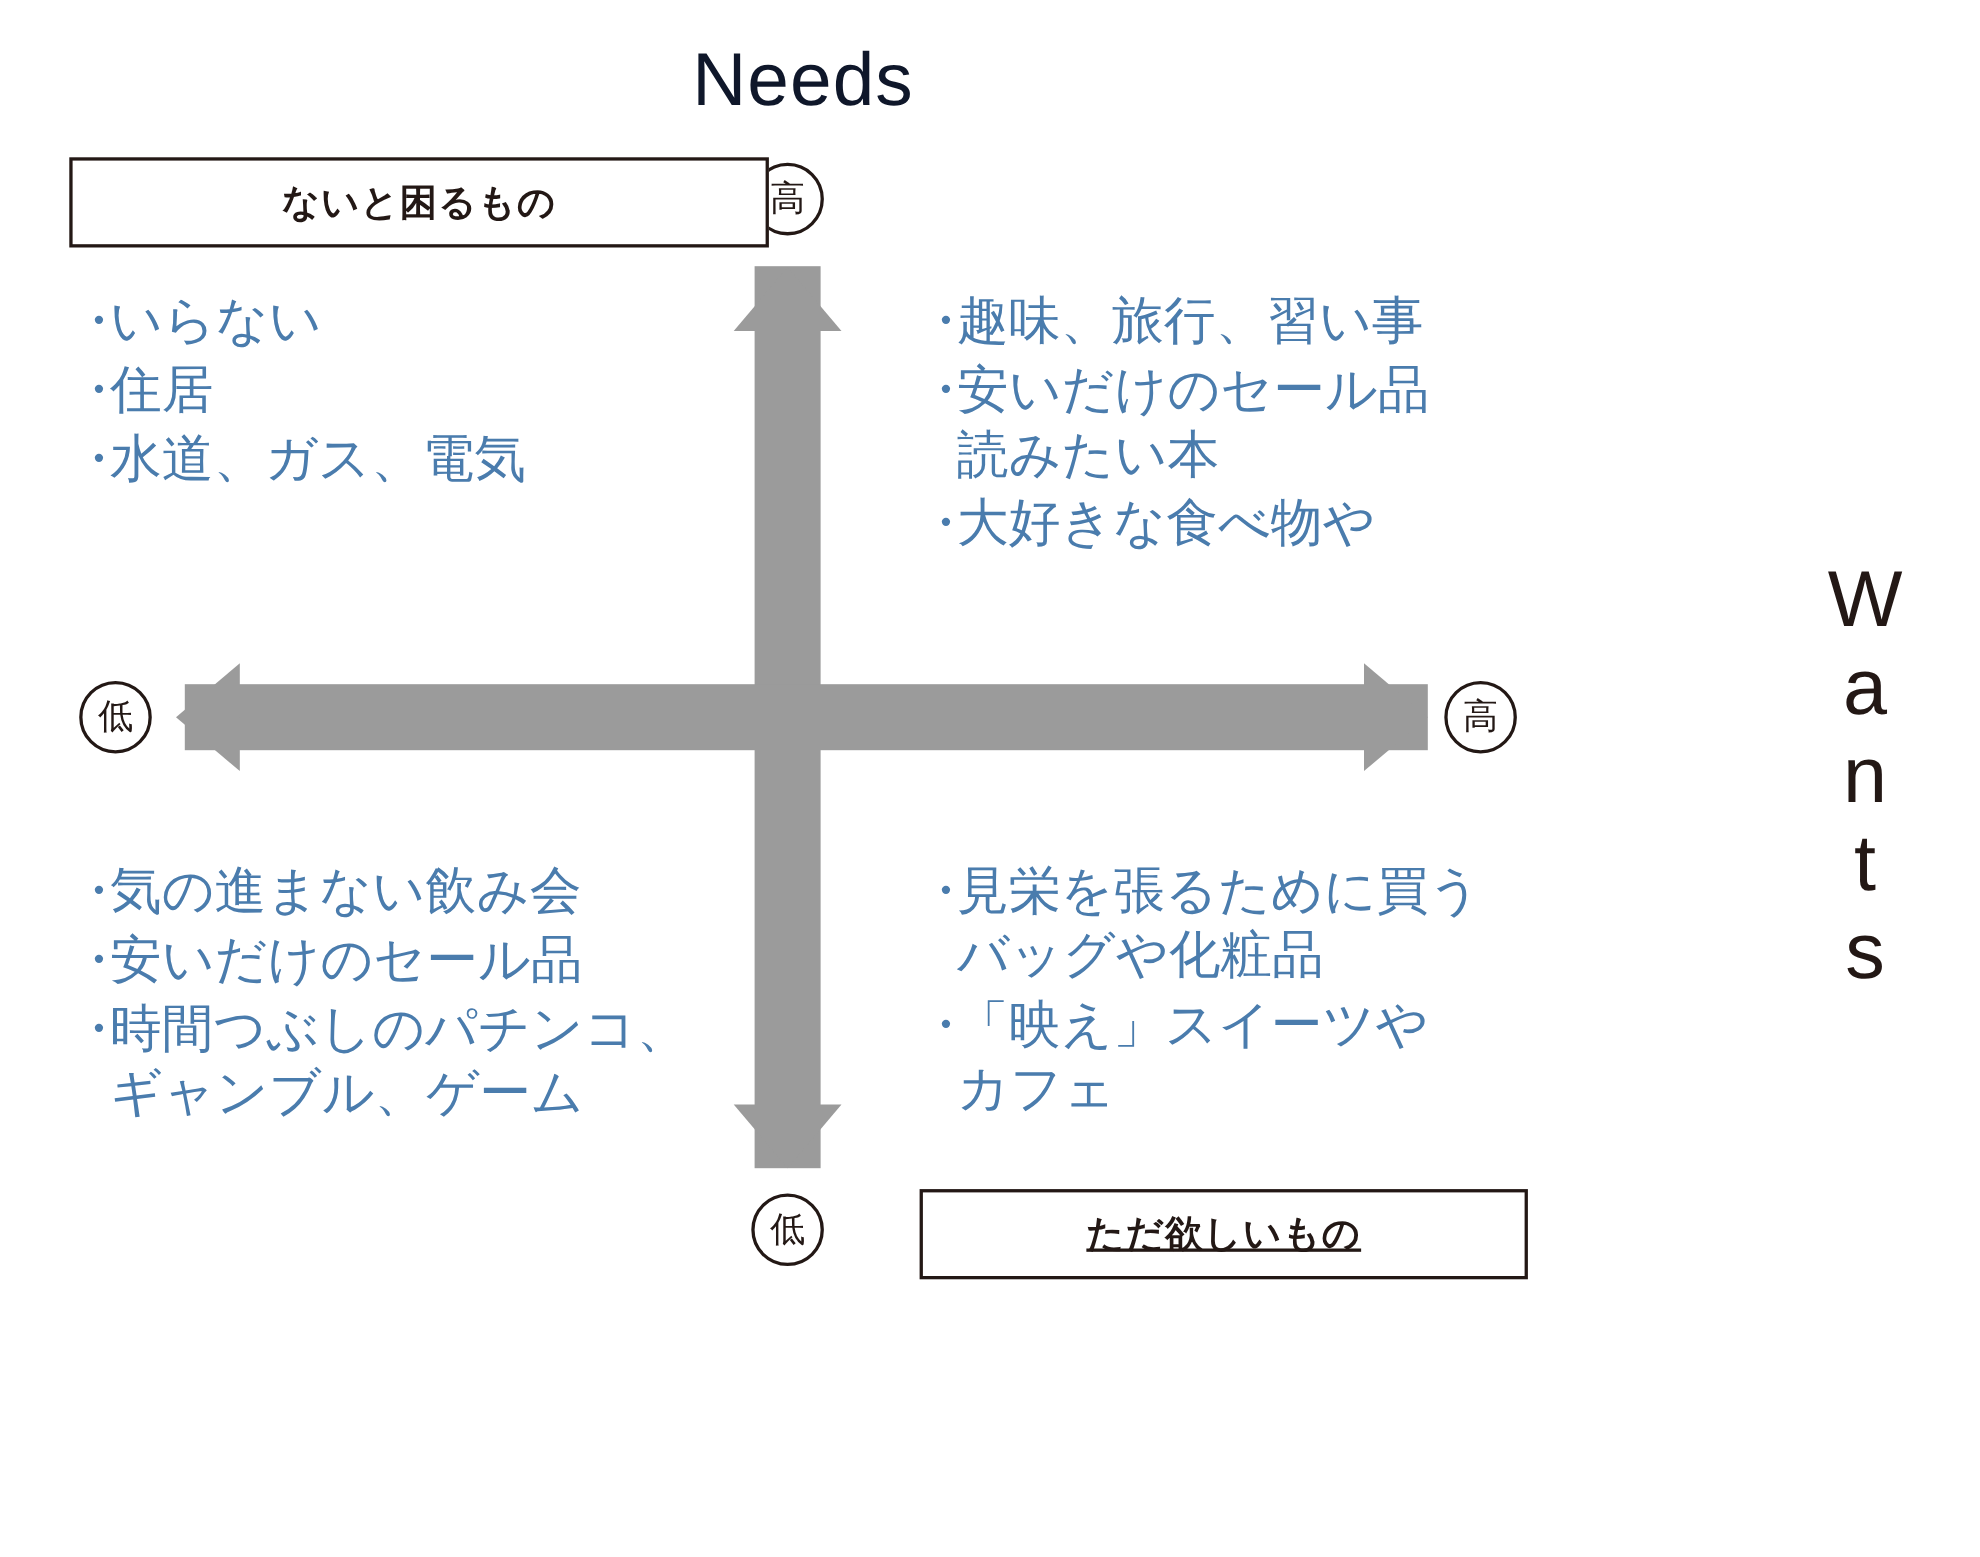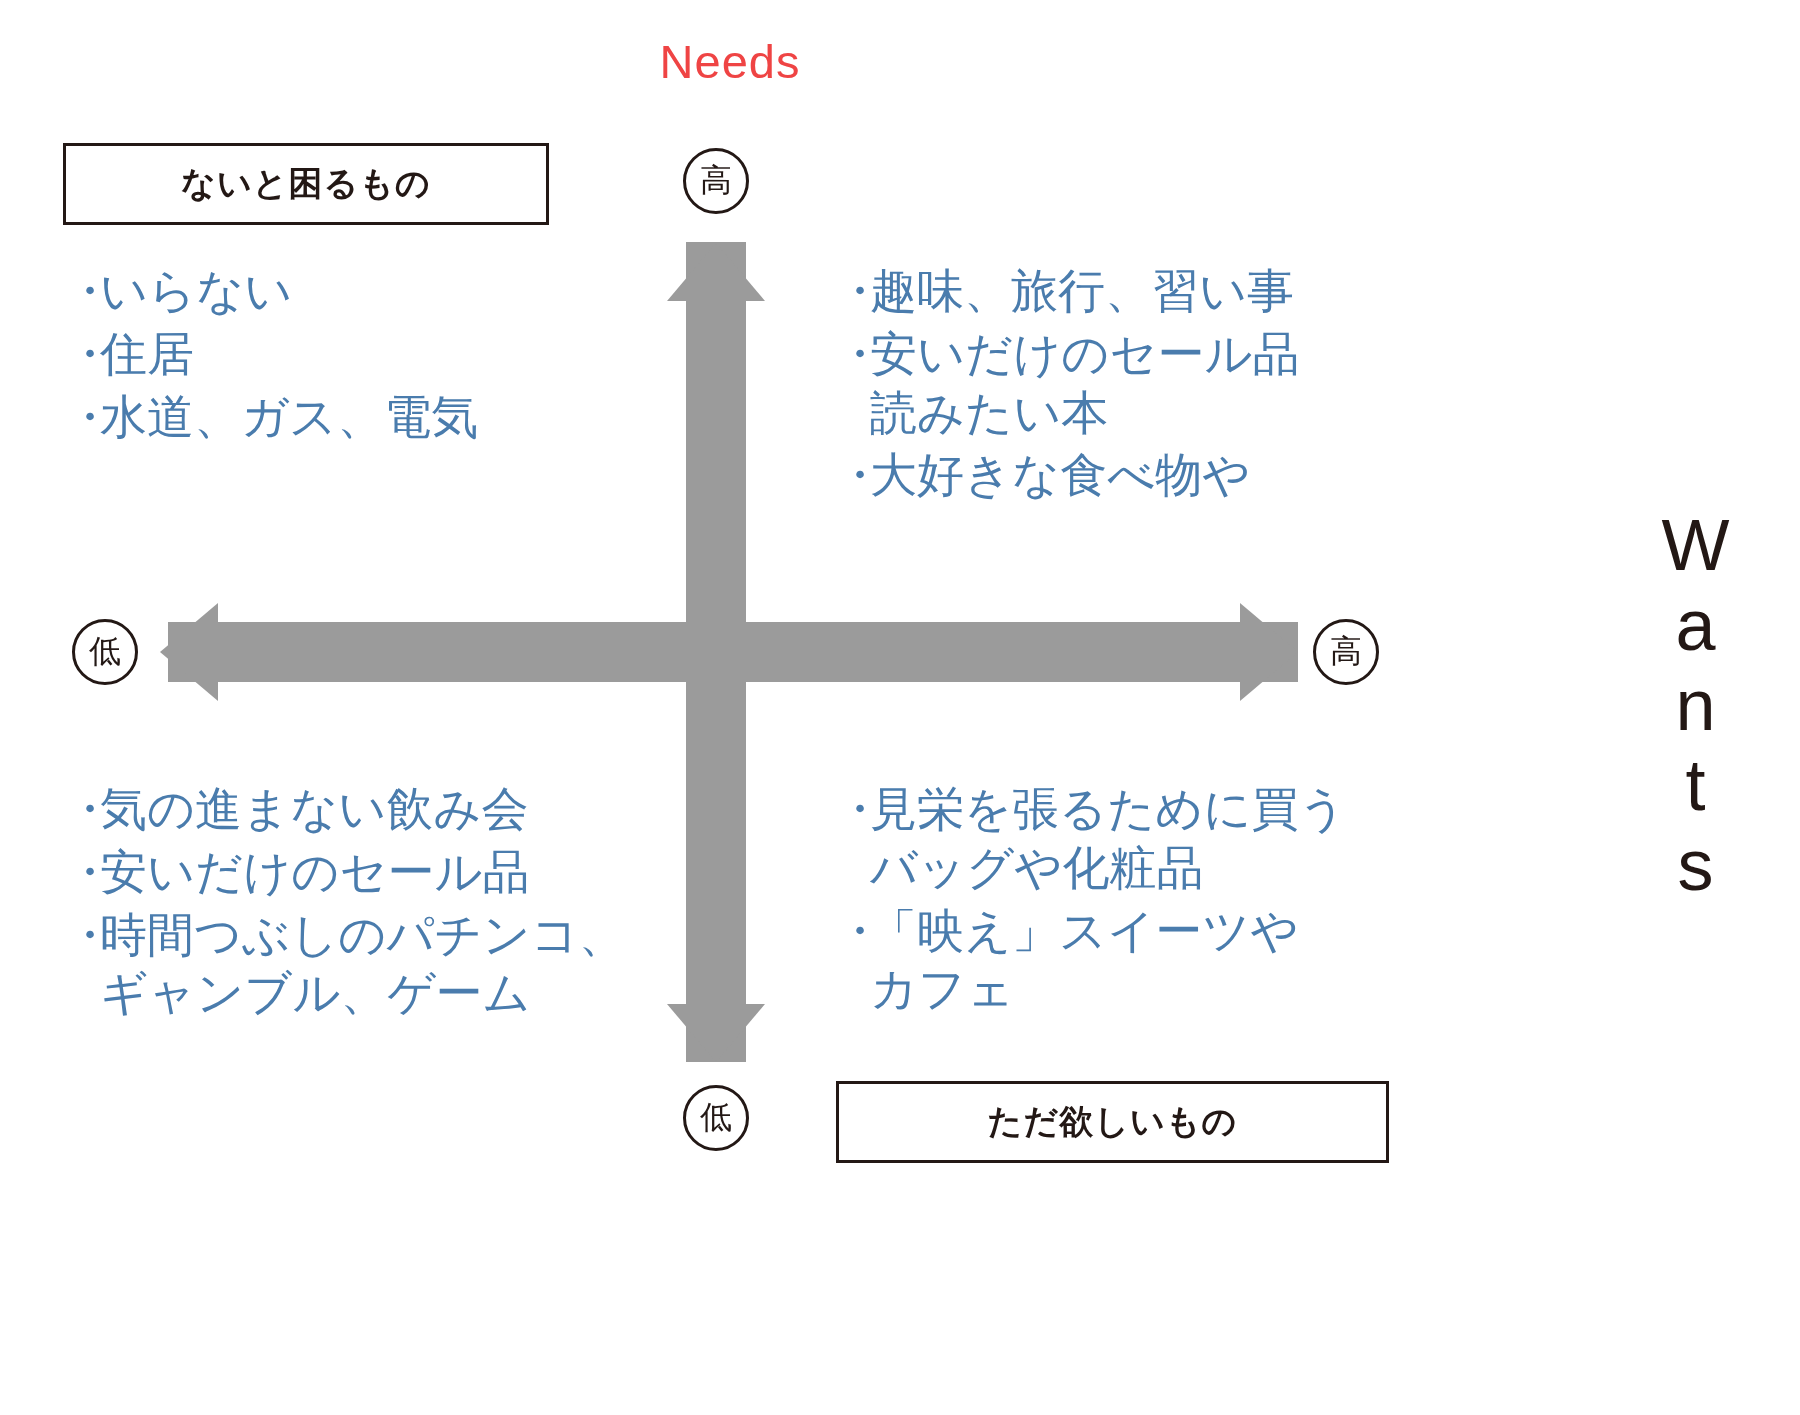--- a/index.html
+++ b/index.html
@@ -8,21 +8,21 @@
     background:#ffffff;
     font-family:"Liberation Sans","DejaVu Sans",sans-serif;
     overflow:hidden;
   }
   #stage{position:relative;width:1800px;height:1415px;}
 
   
   .axis-title-top{
     position:absolute;left:0;top:38px;width:1460px;
     text-align:center;
-    font-size:47px;font-weight:500;color:#ef4444;
+    font-size:68px;font-weight:500;color:#0f172a;
     letter-spacing:1px;line-height:1;
   }
   .axis-title-right{
     position:absolute;left:1660px;top:505px;
     font-size:72px;font-weight:500;color:#231815;
     line-height:0.98;letter-spacing:0px;
     writing-mode:vertical-rl;
     text-orientation:upright;
   }
 
@@ -84,24 +84,24 @@
   
   .qbox{
     position:absolute;
     border:3px solid #231815;
     background:#ffffff;
     display:flex;align-items:center;justify-content:center;
     box-sizing:border-box;
     font-size:34px;color:#231815;font-weight:700;
     letter-spacing:1px;
   }
-  .qbox-tl{left:63px;  top:143px;  width:486px; height:82px;}
+  .qbox-tl{left:63px;  top:143px;  width:636px; height:82px;}
   .qbox-tr{left:836px; top:143px;  width:553px; height:82px;}
   .qbox-bl{left:63px;  top:1081px; width:553px; height:82px;}
-  .qbox-br{left:836px; top:1081px; width:553px; height:82px;}
+  .qbox-br{left:836px; top:1081px; width:553px; height:82px;text-decoration:underline;}
 
   
   .qlist{
     position:absolute;
     color:#4a7cad;
     font-size:47px;
     line-height:1.25;
     letter-spacing:0px;
   }
   .qlist-tl{left:66px;  top:262px; width:600px;}

